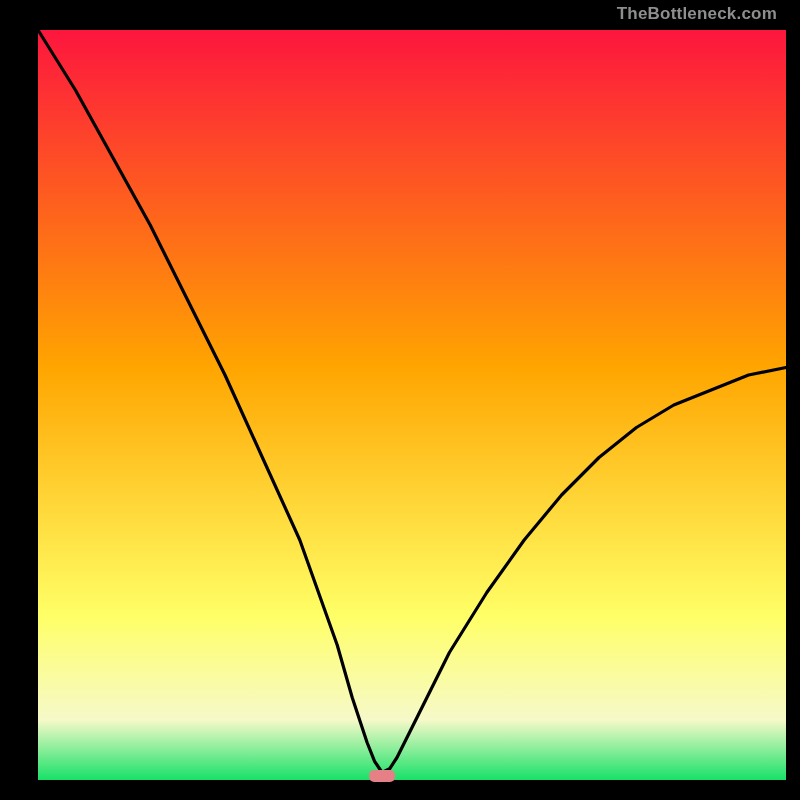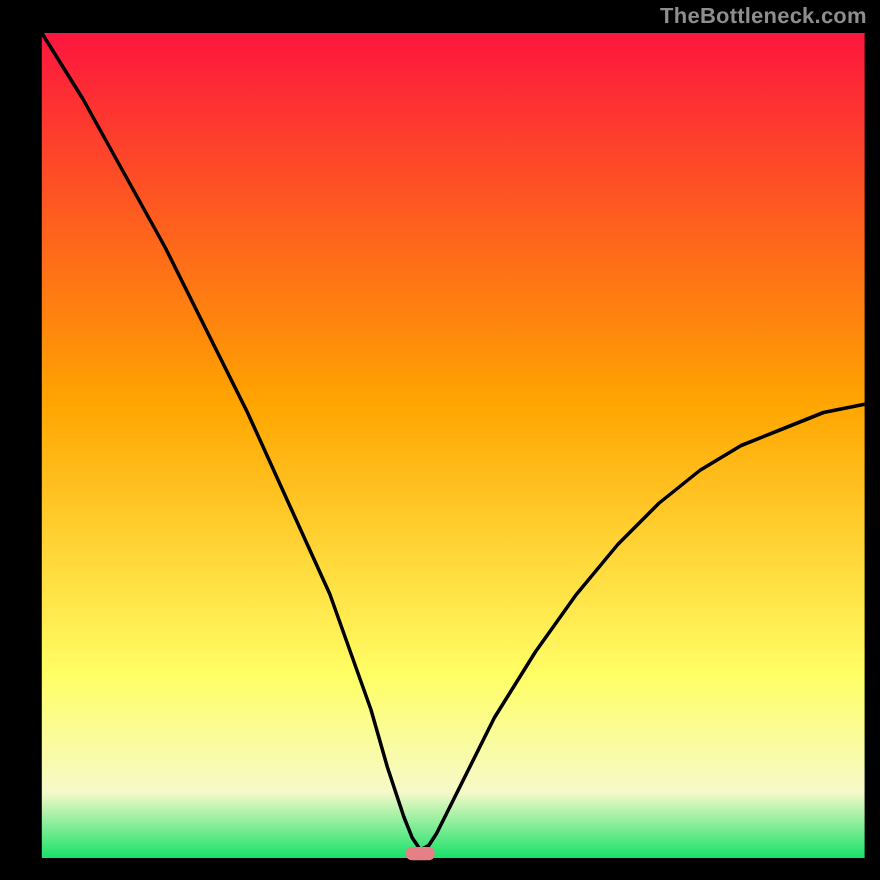--- a/index.html
+++ b/index.html
@@ -14,23 +14,23 @@
     position: absolute;
     top: 0;
     left: 0;
     width: 800px;
     height: 800px;
     background: #000;
   }
   .watermark {
     position: absolute;
     top: 4px;
-    right: 12px;
+    right: 23px;
     font-family: Arial, Helvetica, sans-serif;
-    font-size: 20px;
+    font-size: 17px;
     font-weight: 600;
     color: #8e8e8e;
     letter-spacing: 0.2px;
   }
   svg {
     display: block;
   }
   .curve {
     fill: none;
     stroke: #000;

